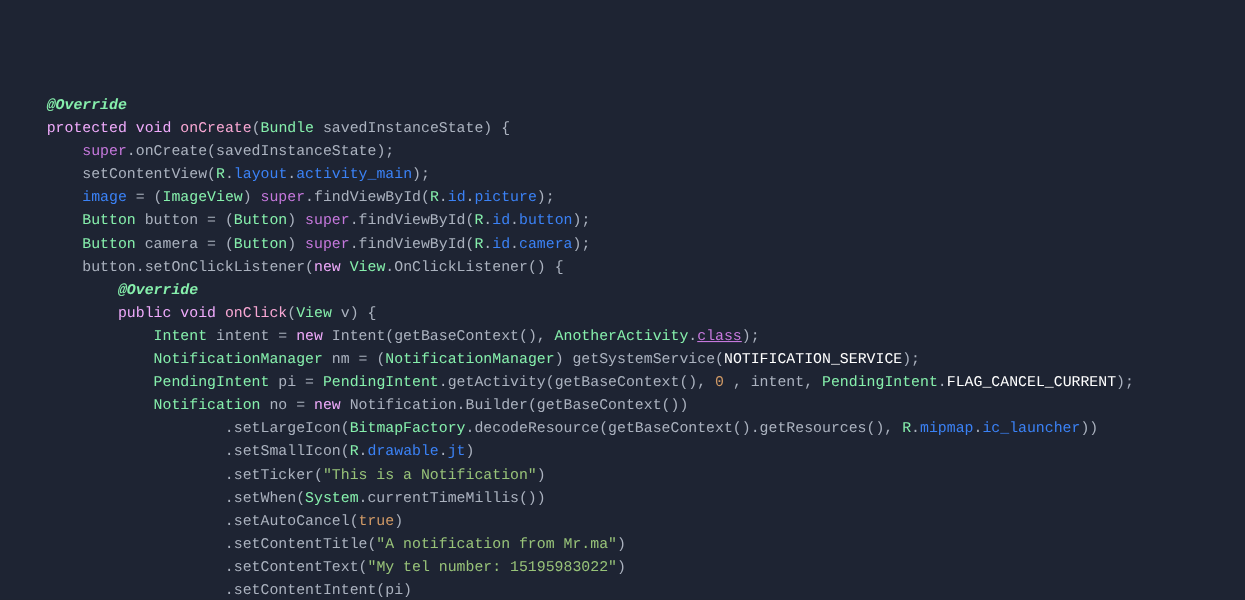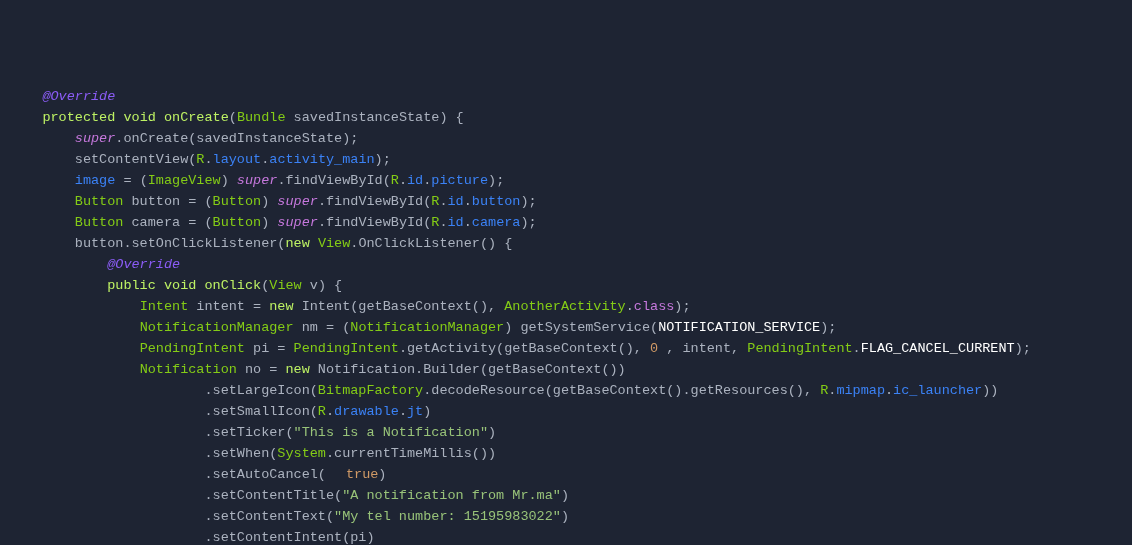--- a/index.html
+++ b/index.html
@@ -12,32 +12,32 @@
     width: 1132px;
     height: 545px;
     overflow: hidden;
     padding: 2px 0 0 10px;
     white-space: pre;
   }
   .code-container {
     position: relative;
   }
   .line { display: block; }
-  .c-anno   { color: #8b5cf6; font-style: italic; } 
-  .c-kw     { color: #bef264; }                     
-  .c-fn     { color: #bef264; }                     
-  .c-type   { color: #84cc16; }                     
+  .c-anno   { color: #86efac; font-style: italic; font-weight: bold; } 
+  .c-kw     { color: #f0abfc; }                     
+  .c-fn     { color: #f9a8d4; }                     
+  .c-type   { color: #86efac; }                     
   .c-prop   { color: #3b82f6; }                     
   .c-str    { color: #98c379; }                     
   .c-num    { color: #d19a66; }                     
   .c-const  { color: #ffffff; }                     
   .c-punc   { color: #abb2bf; }                     
-  .c-super  { color: #c678dd; font-style: italic; } 
-  .c-bool   { color: #d19a66; margin-left: 20px; }                     
-  .c-cls    { color: #c678dd; }                     
+  .c-super  { color: #c678dd; } 
+  .c-bool   { color: #d19a66; }                     
+  .c-cls    { color: #c678dd; text-decoration: underline; }                     
 </style>
 </head>
 <body>
 
 
 
 <div class="code-container" id="code-root"><span class="line"><span class="c-punc">    </span><span class="c-anno">@Override</span></span><span class="line"><span class="c-punc">    </span><span class="c-kw">protected</span><span class="c-punc"> </span><span class="c-kw">void</span><span class="c-punc"> </span><span class="c-fn">onCreate</span><span class="c-punc">(</span><span class="c-type">Bundle</span><span class="c-punc"> savedInstanceState) {</span></span><span class="line"><span class="c-punc">        </span><span class="c-super">super</span><span class="c-punc">.onCreate(savedInstanceState);</span></span><span class="line"><span class="c-punc">        setContentView(</span><span class="c-type">R</span><span class="c-punc">.</span><span class="c-prop">layout</span><span class="c-punc">.</span><span class="c-prop">activity_main</span><span class="c-punc">);</span></span><span class="line"><span class="c-punc">        </span><span class="c-prop">image</span><span class="c-punc"> = (</span><span class="c-type">ImageView</span><span class="c-punc">) </span><span class="c-super">super</span><span class="c-punc">.findViewById(</span><span class="c-type">R</span><span class="c-punc">.</span><span class="c-prop">id</span><span class="c-punc">.</span><span class="c-prop">picture</span><span class="c-punc">);</span></span><span class="line"><span class="c-punc">        </span><span class="c-type">Button</span><span class="c-punc"> button = (</span><span class="c-type">Button</span><span class="c-punc">) </span><span class="c-super">super</span><span class="c-punc">.findViewById(</span><span class="c-type">R</span><span class="c-punc">.</span><span class="c-prop">id</span><span class="c-punc">.</span><span class="c-prop">button</span><span class="c-punc">);</span></span><span class="line"><span class="c-punc">        </span><span class="c-type">Button</span><span class="c-punc"> camera = (</span><span class="c-type">Button</span><span class="c-punc">) </span><span class="c-super">super</span><span class="c-punc">.findViewById(</span><span class="c-type">R</span><span class="c-punc">.</span><span class="c-prop">id</span><span class="c-punc">.</span><span class="c-prop">camera</span><span class="c-punc">);</span></span><span class="line"><span class="c-punc">        button.setOnClickListener(</span><span class="c-kw">new</span><span class="c-punc"> </span><span class="c-type">View</span><span class="c-punc">.OnClickListener() {</span></span><span class="line"><span class="c-punc">            </span><span class="c-anno">@Override</span></span><span class="line"><span class="c-punc">            </span><span class="c-kw">public</span><span class="c-punc"> </span><span class="c-kw">void</span><span class="c-punc"> </span><span class="c-fn">onClick</span><span class="c-punc">(</span><span class="c-type">View</span><span class="c-punc"> v) {</span></span><span class="line"><span class="c-punc">                </span><span class="c-type">Intent</span><span class="c-punc"> intent = </span><span class="c-kw">new</span><span class="c-punc"> Intent(getBaseContext(), </span><span class="c-type">AnotherActivity</span><span class="c-punc">.</span><span class="c-cls">class</span><span class="c-punc">);</span></span><span class="line"><span class="c-punc">                </span><span class="c-type">NotificationManager</span><span class="c-punc"> nm = (</span><span class="c-type">NotificationManager</span><span class="c-punc">) getSystemService(</span><span class="c-const">NOTIFICATION_SERVICE</span><span class="c-punc">);</span></span><span class="line"><span class="c-punc">                </span><span class="c-type">PendingIntent</span><span class="c-punc"> pi = </span><span class="c-type">PendingIntent</span><span class="c-punc">.getActivity(getBaseContext(), </span><span class="c-num">0</span><span class="c-punc"> , intent, </span><span class="c-type">PendingIntent</span><span class="c-punc">.</span><span class="c-const">FLAG_CANCEL_CURRENT</span><span class="c-punc">);</span></span><span class="line"><span class="c-punc">                </span><span class="c-type">Notification</span><span class="c-punc"> no = </span><span class="c-kw">new</span><span class="c-punc"> Notification.Builder(getBaseContext())</span></span><span class="line"><span class="c-punc">                        .setLargeIcon(</span><span class="c-type">BitmapFactory</span><span class="c-punc">.decodeResource(getBaseContext().getResources(), </span><span class="c-type">R</span><span class="c-punc">.</span><span class="c-prop">mipmap</span><span class="c-punc">.</span><span class="c-prop">ic_launcher</span><span class="c-punc">))</span></span><span class="line"><span class="c-punc">                        .setSmallIcon(</span><span class="c-type">R</span><span class="c-punc">.</span><span class="c-prop">drawable</span><span class="c-punc">.</span><span class="c-prop">jt</span><span class="c-punc">)</span></span><span class="line"><span class="c-punc">                        .setTicker(</span><span class="c-str">"This is a Notification"</span><span class="c-punc">)</span></span><span class="line"><span class="c-punc">                        .setWhen(</span><span class="c-type">System</span><span class="c-punc">.currentTimeMillis())</span></span><span class="line"><span class="c-punc">                        .setAutoCancel(</span><span class="c-bool">true</span><span class="c-punc">)</span></span><span class="line"><span class="c-punc">                        .setContentTitle(</span><span class="c-str">"A notification from Mr.ma"</span><span class="c-punc">)</span></span><span class="line"><span class="c-punc">                        .setContentText(</span><span class="c-str">"My tel number: 15195983022"</span><span class="c-punc">)</span></span><span class="line"><span class="c-punc">                        .setContentIntent(pi)</span></span></div>
 
 
 

